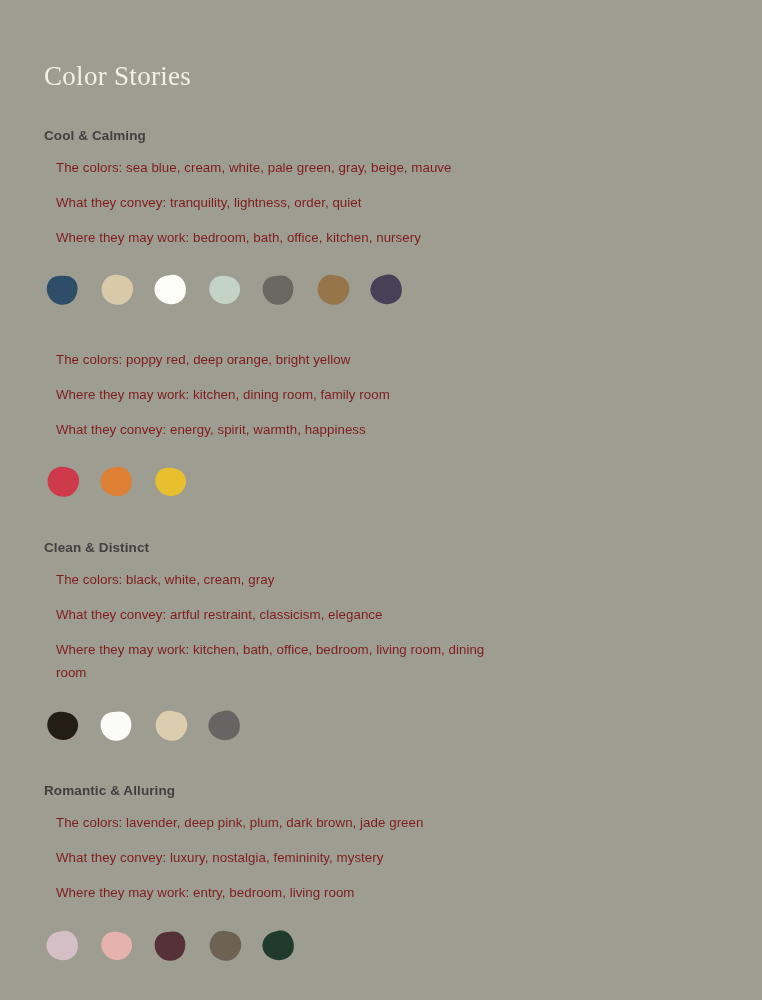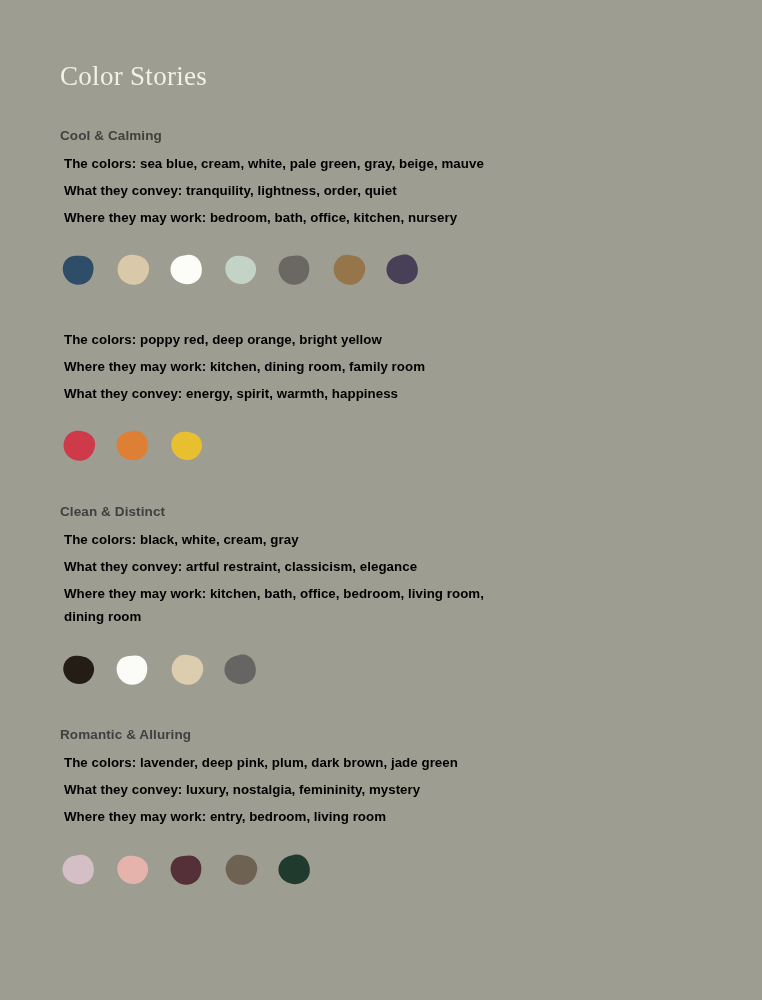--- a/index.html
+++ b/index.html
@@ -11,21 +11,21 @@
     height: 1000px;
     background: #9e9d91;
     font-family: "Liberation Sans", sans-serif;
     overflow: hidden;
   }
   .page {
     position: relative;
     width: 762px;
     height: 1000px;
     box-sizing: border-box;
-    padding: 62px 64px 0 60px;
+    padding: 62px 64px 0 44px;
   }
   .page-title {
     font-family: "Liberation Serif", serif;
     font-size: 27px;
     font-weight: 400;
     color: #f3f0e7;
     letter-spacing: 0.3px;
     margin: 0 0 36px 0;
     line-height: 1.1;
   }
@@ -35,24 +35,24 @@
   .story-title {
     font-size: 13.5px;
     font-weight: bold;
     color: #404040;
     letter-spacing: 0.1px;
     margin: 0 0 8px 0;
     line-height: 1.2;
   }
   .story-line {
     font-size: 13.3px;
-    font-weight: 700;
-    color: #000000;
+    font-weight: 400;
+    color: #7f1d1d;
     line-height: 23px;
-    margin: 4px;
+    margin: 12px;
     max-width: 440px;
     letter-spacing: 0.05px;
   }
   .swatch-row {
     display: flex;
     align-items: center;
     margin-top: 18px;
     height: 48px;
   }
   .swatch {

